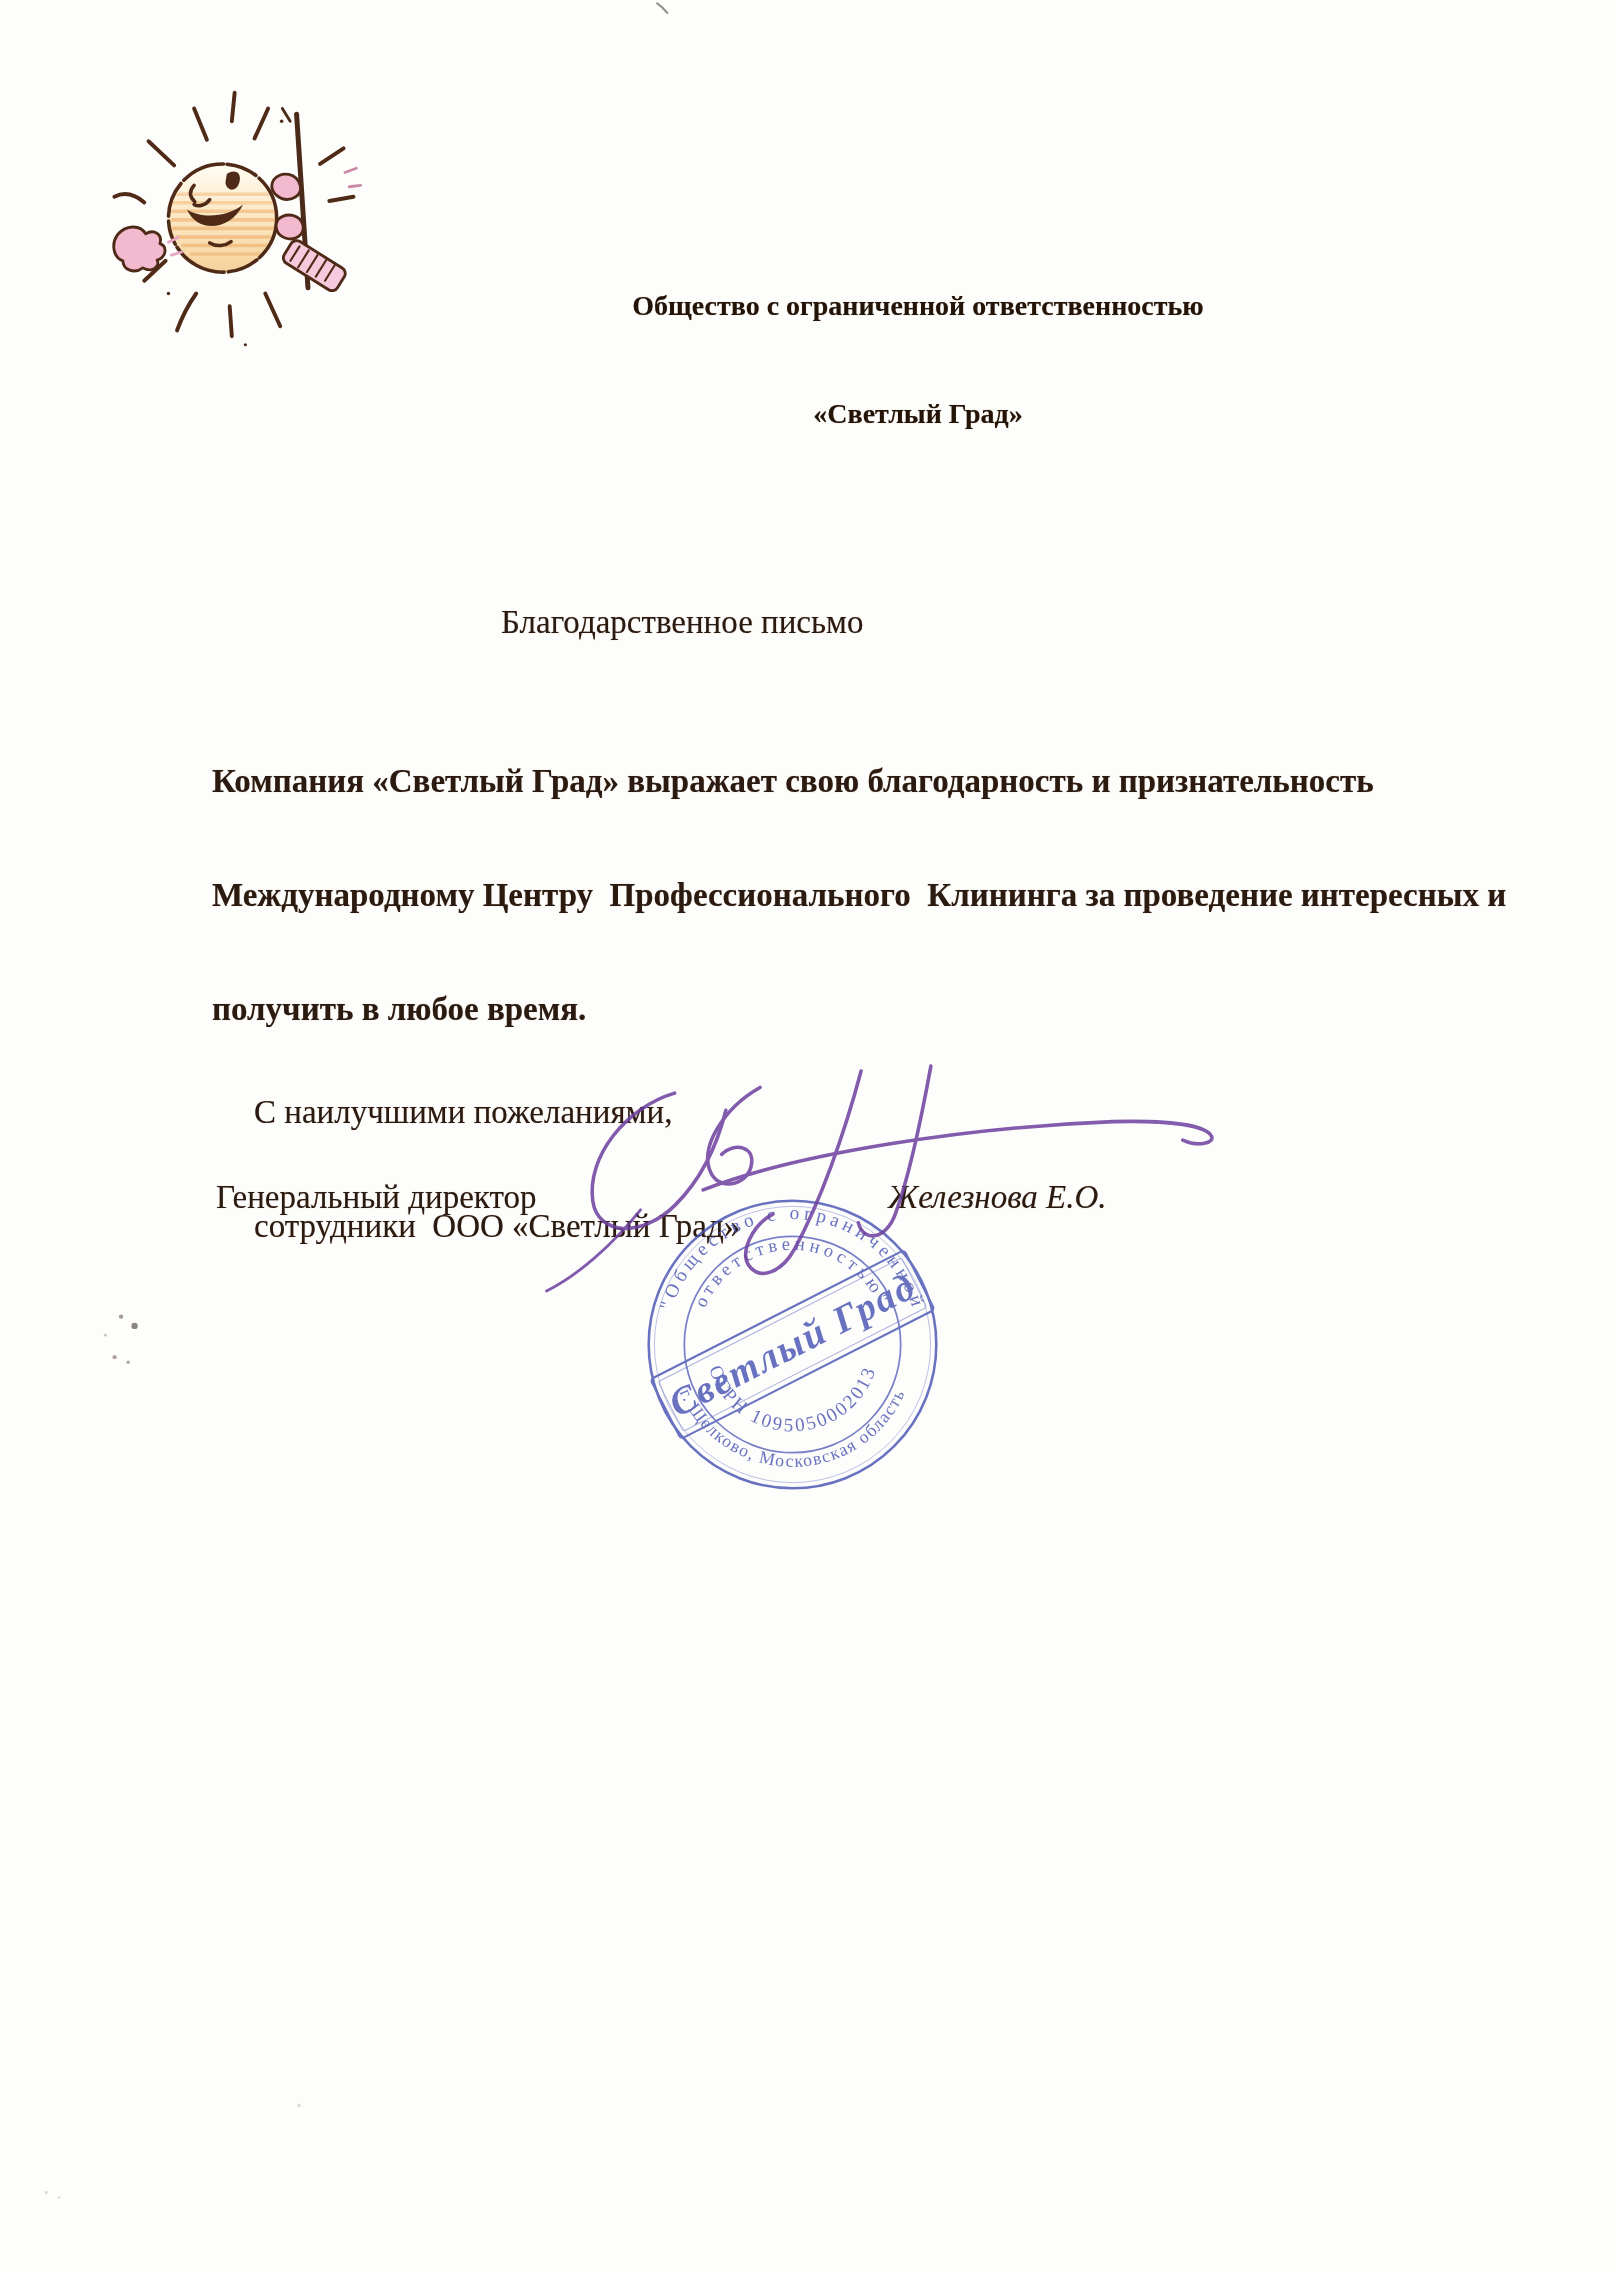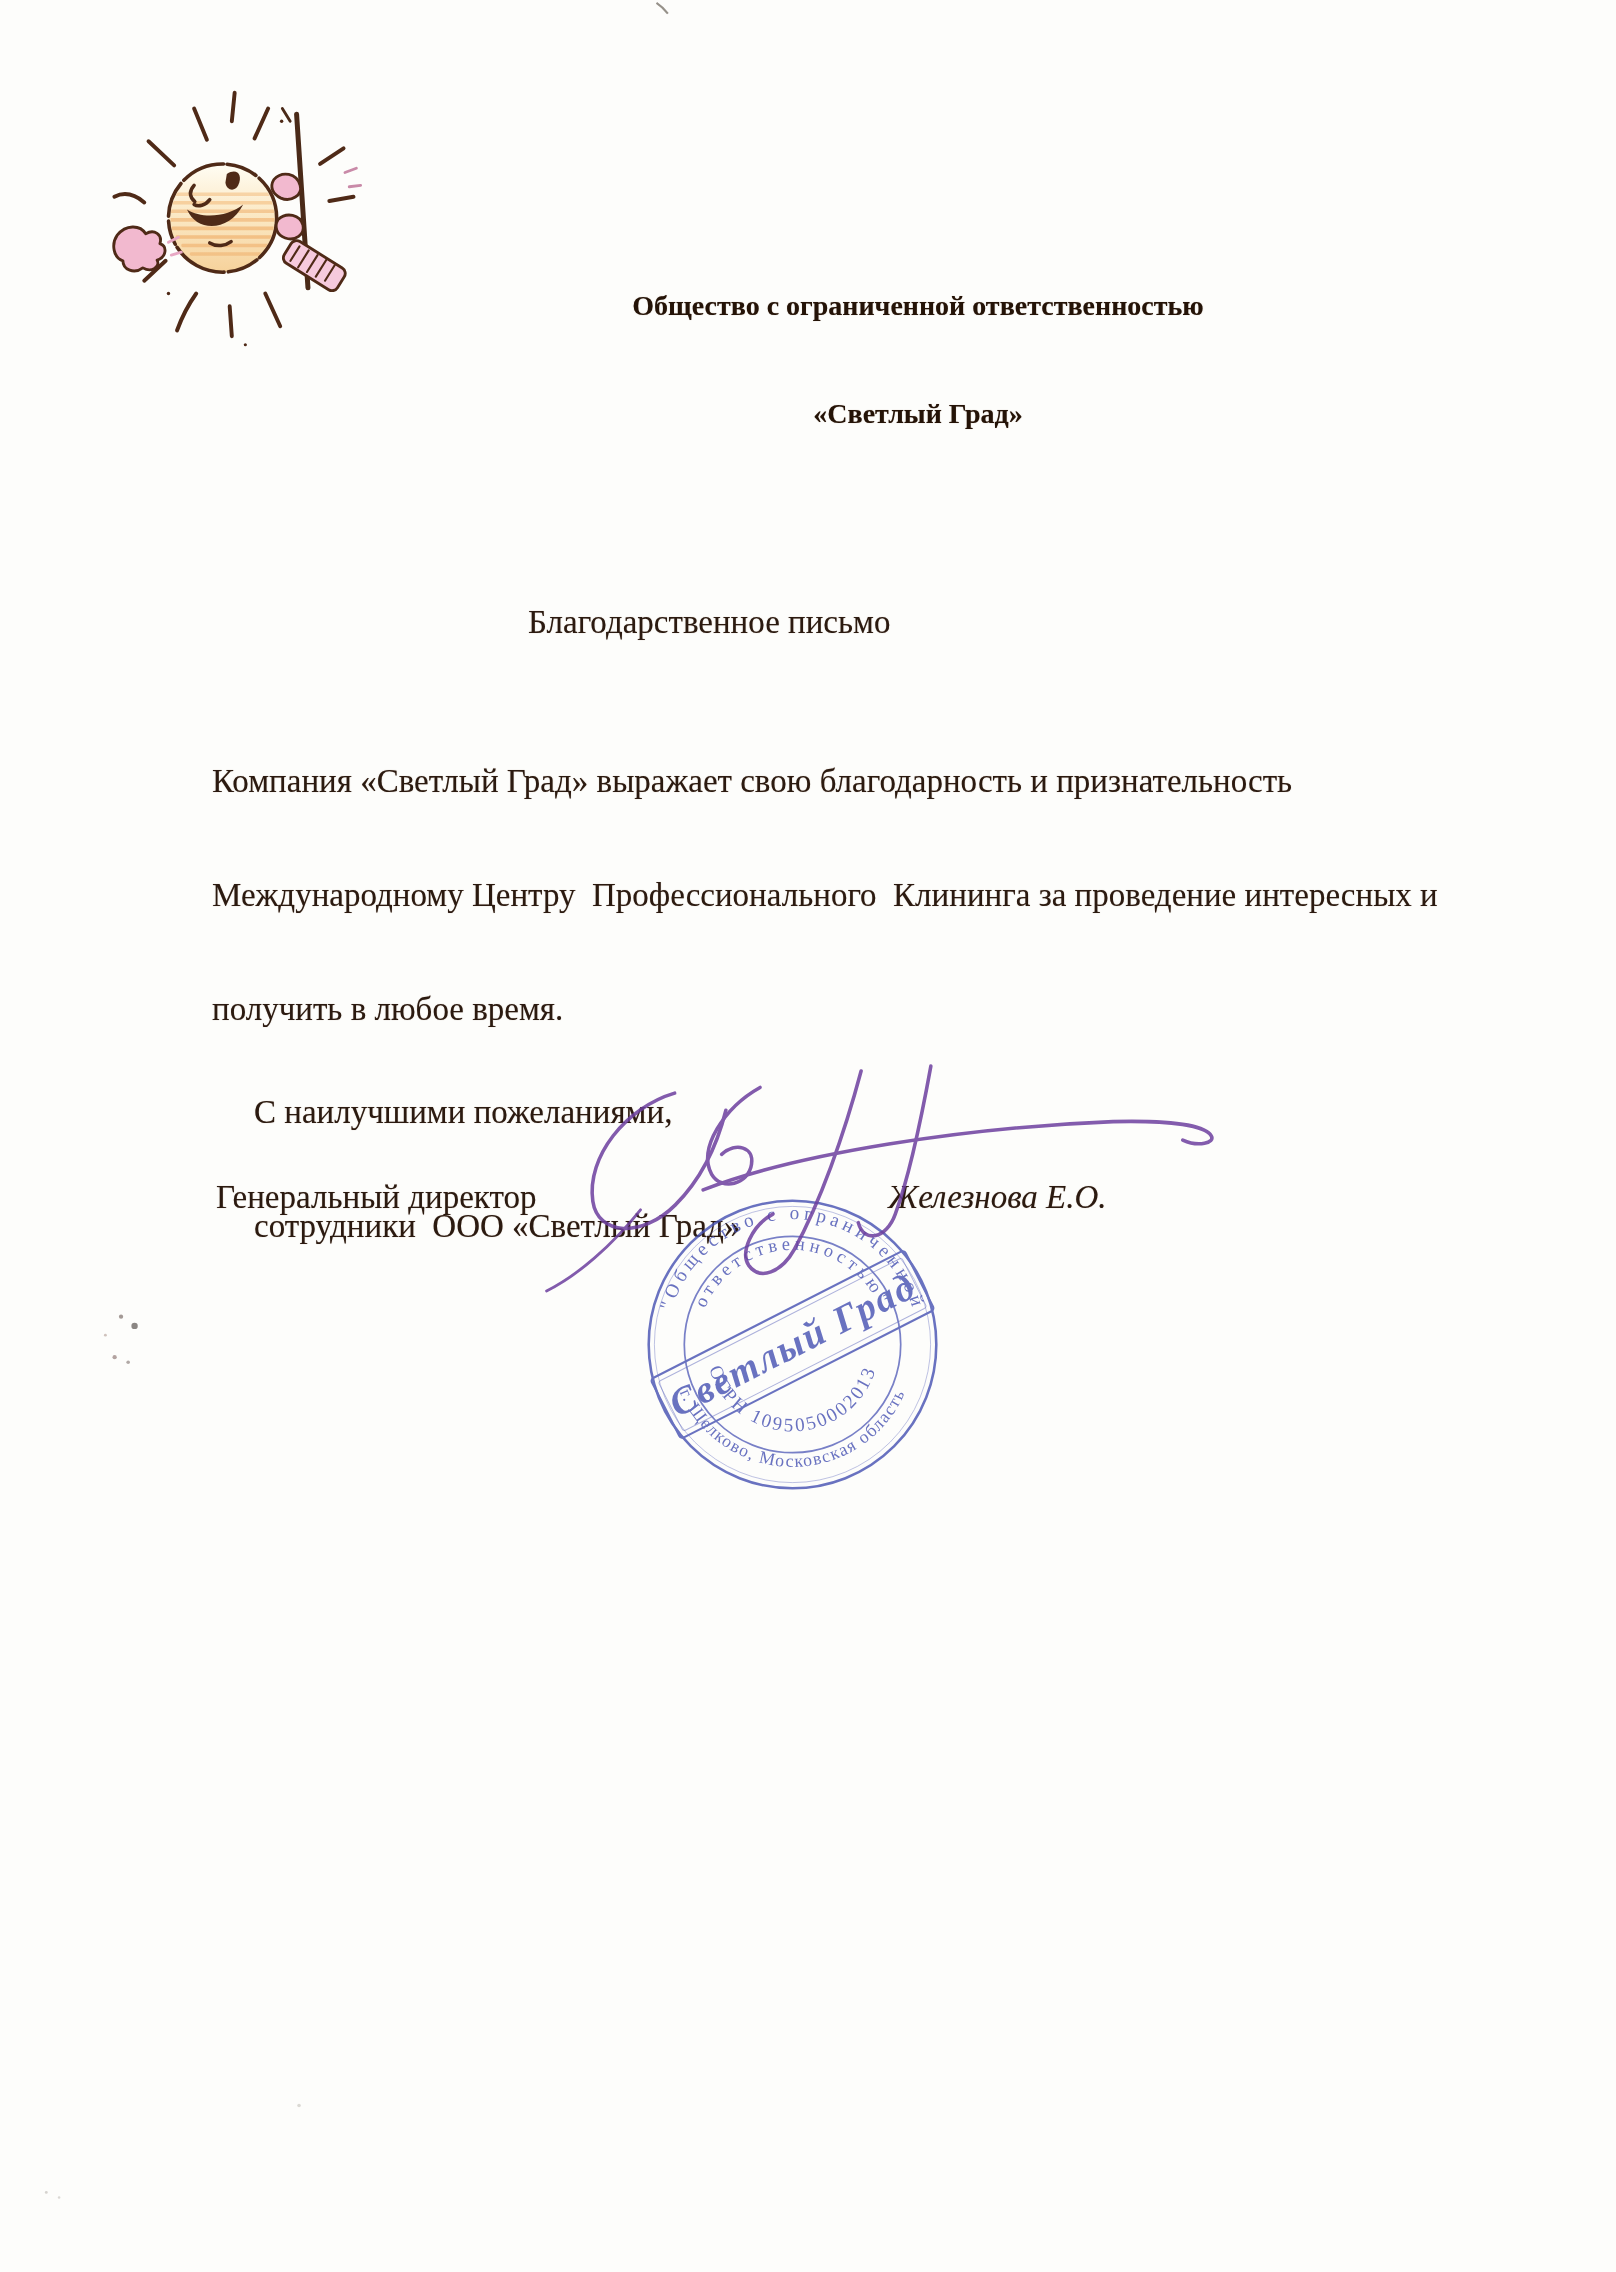--- a/index.html
+++ b/index.html
@@ -19,30 +19,30 @@
   }
   .header-block{
     left:612px; top:216px; width:612px;
     text-align:center;
     font-weight:bold;
     font-size:28px;
     line-height:36px;
     color:#241307;
   }
   .letter-title{
-    left:528px; top:602px;
+    left:501px; top:602px;
     font-size:33px;
     line-height:40px;
   }
   .body-par{
     left:212px; top:686px;
     font-size:33px;
     line-height:38px;
   }
-  .body-par .line{white-space:pre;}
+  .body-par .line{white-space:pre;font-weight:bold;}
   .closing-block{
     left:214px; top:1017px;
     font-size:33px;
     line-height:38px;
     margin-left:40px;
   }
   .sig-role{
     left:216px; top:1178px;
     font-size:33px;
     line-height:38px;

